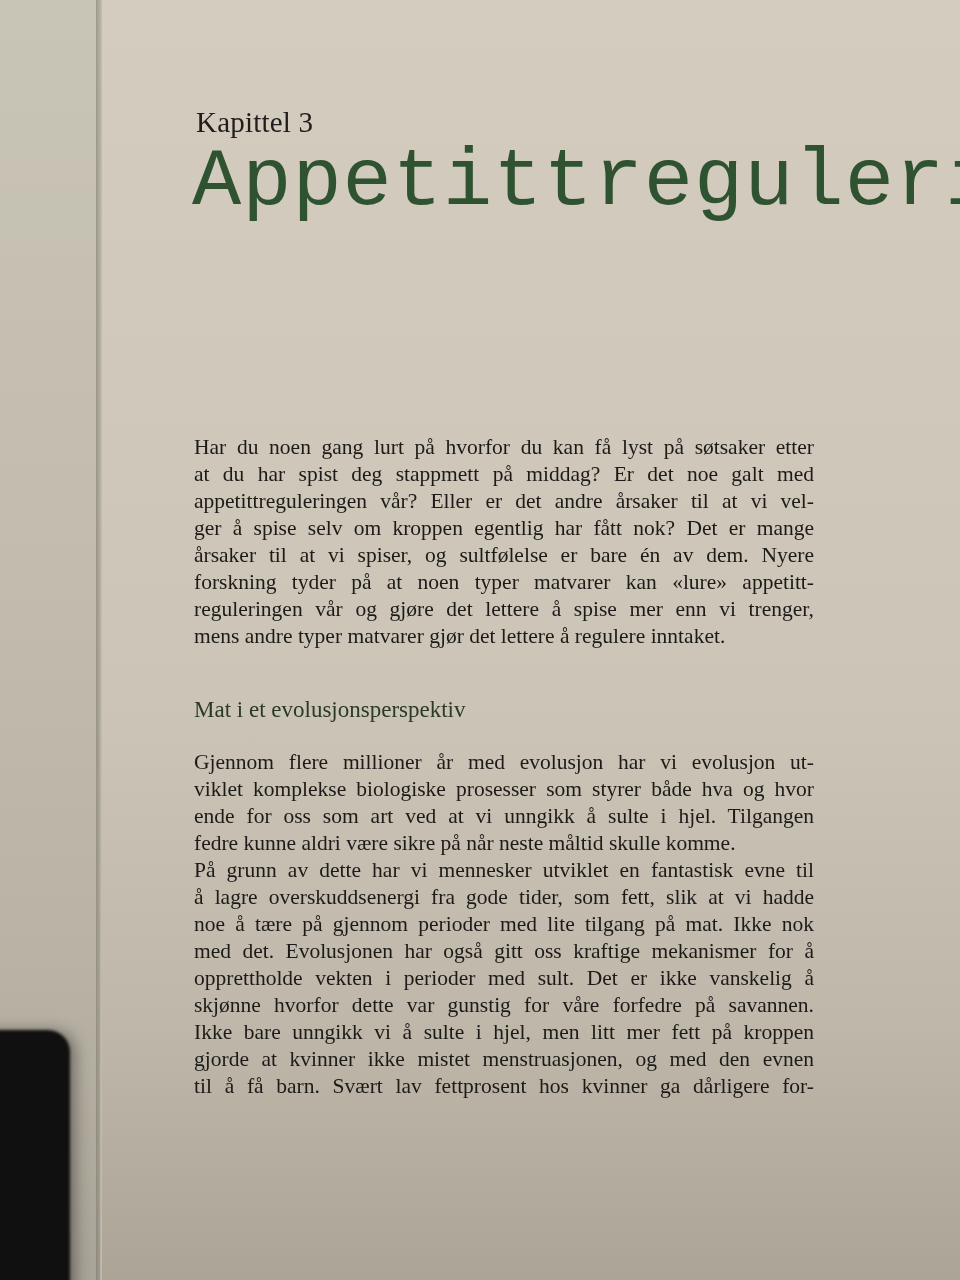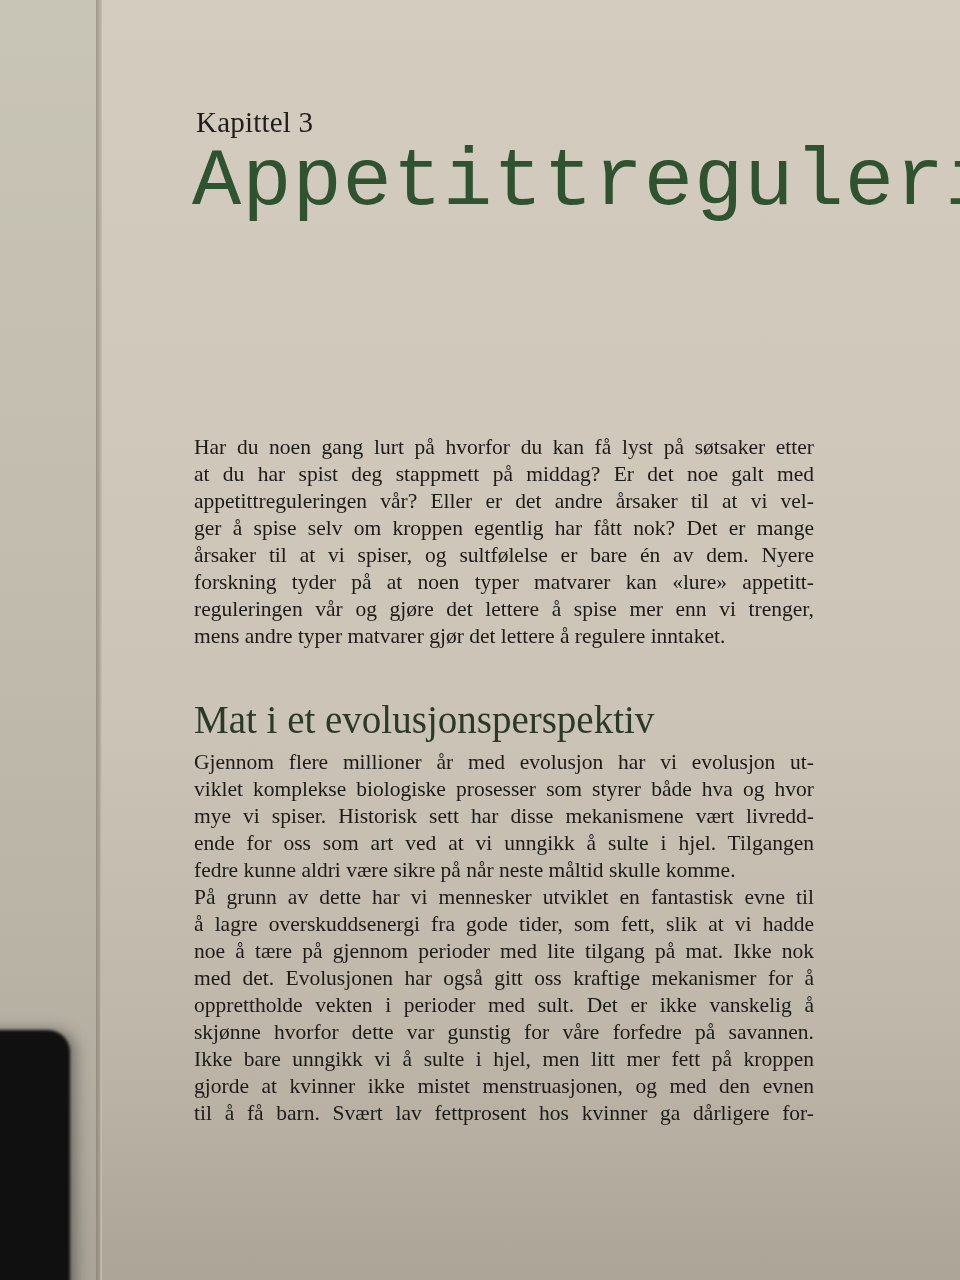--- a/index.html
+++ b/index.html
@@ -77,21 +77,21 @@
     }
     .paragraph .line.last {
       text-align-last: left;
       font-family: Liberation Serif, serif;
     }
     .intro { top: 434px; }
     .section-heading {
       position: absolute;
       left: 194px; top: 697px;
       font-family: "Liberation Serif", "DejaVu Serif", serif;
-      font-size: 39px;
+      font-size: 23px;
       color: #2b3a26;
       white-space: nowrap;
     }
     .body-text { top: 749px; }
   </style>
 </head>
 <body>
 
 <div class="left-page"></div>
 <div class="gutter-line"></div>
@@ -112,21 +112,20 @@
   <span class="line">forskning tyder på at noen typer matvarer kan «lure» appetitt-</span>
   <span class="line">reguleringen vår og gjøre det lettere å spise mer enn vi trenger,</span>
   <span class="line last">mens andre typer matvarer gjør det lettere å regulere inntaket.</span>
 </div>
 
 <div class="section-heading">Mat i et evolusjonsperspektiv</div>
 
 <div class="paragraph body-text">
   <span class="line">Gjennom flere millioner år med evolusjon har vi evolusjon ut-</span>
   <span class="line">viklet komplekse biologiske prosesser som styrer både hva og hvor</span>
-  <span class="line">mye vi spiser. Historisk sett har disse mekanismene vært livredd-</span>
   <span class="line">ende for oss som art ved at vi unngikk å sulte i hjel. Tilgangen</span>
   <span class="line last">fedre kunne aldri være sikre på når neste måltid skulle komme.</span>
   <span class="line">På grunn av dette har vi mennesker utviklet en fantastisk evne til</span>
   <span class="line">å lagre overskuddsenergi fra gode tider, som fett, slik at vi hadde</span>
   <span class="line">noe å tære på gjennom perioder med lite tilgang på mat. Ikke nok</span>
   <span class="line">med det. Evolusjonen har også gitt oss kraftige mekanismer for å</span>
   <span class="line">opprettholde vekten i perioder med sult. Det er ikke vanskelig å</span>
   <span class="line">skjønne hvorfor dette var gunstig for våre forfedre på savannen.</span>
   <span class="line">Ikke bare unngikk vi å sulte i hjel, men litt mer fett på kroppen</span>
   <span class="line">gjorde at kvinner ikke mistet menstruasjonen, og med den evnen</span>

